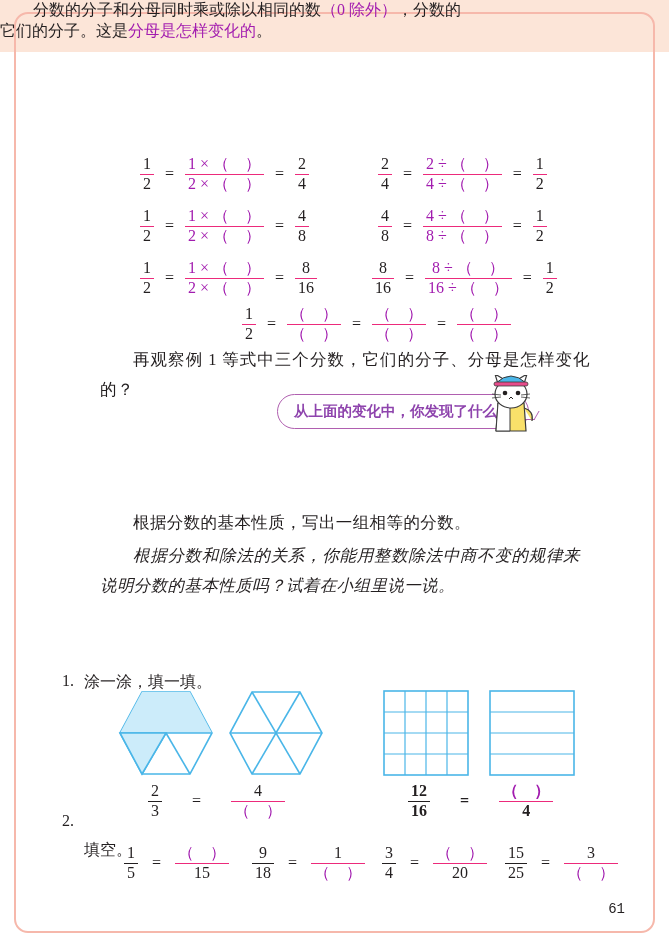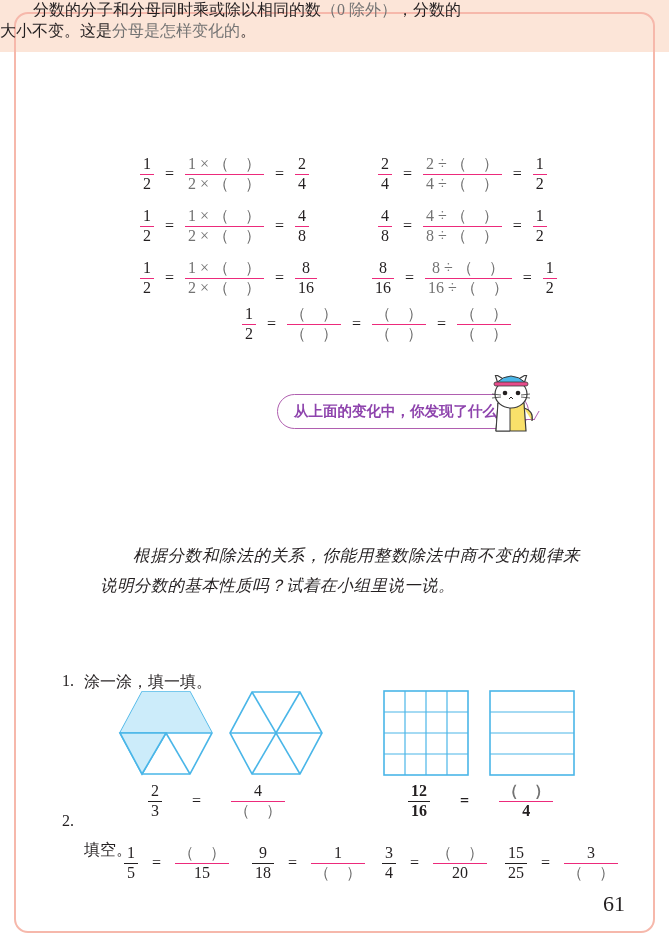--- a/index.html
+++ b/index.html
@@ -43,21 +43,21 @@
   }
   p.para {
     position: absolute;
     margin: 0;
     font-size: 16.5px;
     line-height: 30px;
     letter-spacing: 0.4px;
     text-align: justify;
   }
   .indent { text-indent: 33px; }
-  .pink { color: #737373; }
+  .pink { color: #a21caf; }
 
   
   .frac {
     display: inline-block;
     vertical-align: middle;
     text-align: center;
     line-height: 1.18;
     font-size: 16px;
     font-family: "Liberation Serif", serif;
   }
@@ -126,23 +126,23 @@
   }
 
   .q-num {
     position: absolute;
     font-size: 16px;
   }
 
   .page-number {
     position: absolute;
     right: 44px; bottom: 28px;
-    font-size: 22px;
+    font-size: 14px;
     color: #231f20;
-    font-family: Liberation Serif, serif;
+    font-family: Liberation Mono, monospace;
   }
   svg { display: block; }
 </style>
 </head>
 <body>
 
 <div class="page-bg-top"></div>
 <div class="page-bg-body"></div>
 <div class="page-frame"></div>
 
@@ -266,20 +266,21 @@
       <span class="num pink">（　）</span>
       <span class="den pink">（　）</span>
     </span>
     <span class="eq">=</span>
     <span class="frac pinkline">
       <span class="num pink">（　）</span>
       <span class="den pink">（　）</span>
     </span>
   </div>
 
+  <p class="para indent" style="left:100px; top:345px; width:490px;">再观察例 1 等式中三个分数，它们的分子、分母是怎样变化的？</p>
 
   <div class="bubble" style="left:277px; top:394px;">
     <span>从上面的变化中，你发现了什么？</span>
   </div>
 
   <div style="position:absolute; left:480px; top:375px; width:62px; height:60px;">
     <svg width="62" height="60" viewBox="0 0 62 60">
 
       <path d="M18 28 L44 28 L46 56 L16 56 Z" fill="#f9e06a" stroke="#3a3a3a" stroke-width="1.2"></path>
       <path d="M18 28 L30 28 L30 56 L16 56 Z" fill="#ffffff" stroke="#3a3a3a" stroke-width="1"></path>
@@ -297,23 +298,24 @@
 
       <path d="M31 22 L29 24 M31 22 L33 24" stroke="#231f20" stroke-width="1" fill="none"></path>
 
       <path d="M12 19 L21 20 M12 23 L21 22 M50 19 L41 20 M50 23 L41 22" stroke="#3a3a3a" stroke-width="0.8"></path>
 
       <path d="M44 33 Q54 36 52 46" stroke="#3a3a3a" stroke-width="1.2" fill="#f9e06a"></path>
     </svg>
   </div>
 
   <div class="para indent" style="left:100px; top:443px; width:470px;">
-    <span>分数的分子和分母同时乘或除以相同的数</span><span class="pink">（0 除外）</span><span>，分数的</span><span>大小不变。这是</span><span class="pink">分母是怎样变化的</span><span>。</span>
-  </div>
-
+    <span>分数的分子和分母同时乘或除以相同的数</span><span class="pink">（0 除外）</span><span>，分数的</span><span>它们的分子。这是</span><span class="pink">分母是怎样变化的</span><span>。</span>
+  </div>
+
+  <p class="para indent" style="left:100px; top:508px; width:470px;">根据分数的基本性质，写出一组相等的分数。</p>
 
   <p class="para indent" style="left:100px; top:541px; width:480px;font-style:italic;">根据分数和除法的关系，你能用整数除法中商不变的规律来说明分数的基本性质吗？试着在小组里说一说。</p>
 
 
   <div class="q-num" style="left:62px; top:672px;">1.</div>
   <div class="q-num" style="left:84px; top:672px;">涂一涂，填一填。</div>
 
   <div style="position:absolute; left:118px; top:690px;">
     <svg width="96" height="86" viewBox="0 0 96 86">
       <polygon points="24,2 72,2 94,43 72,84 24,84 2,43" fill="none" stroke="#4ab6e8" stroke-width="1.6"></polygon>

